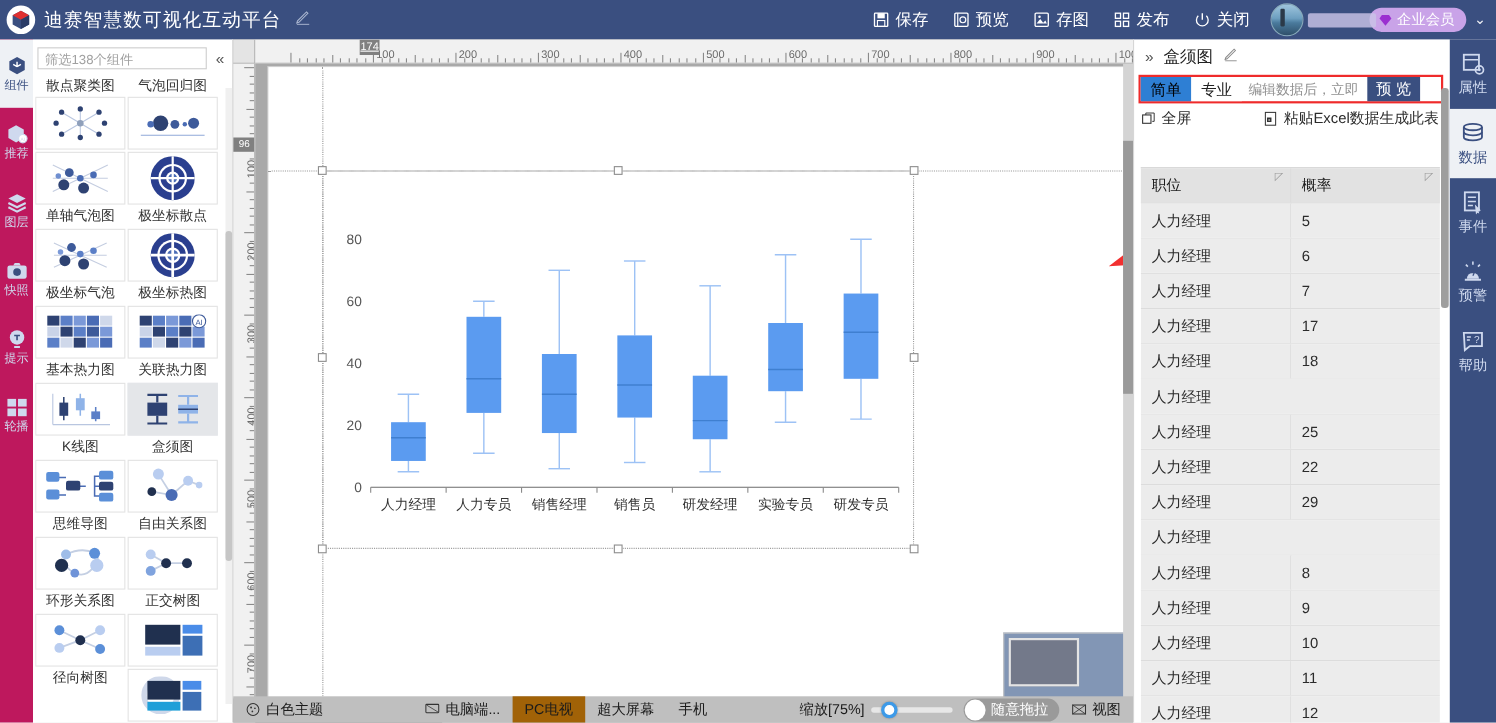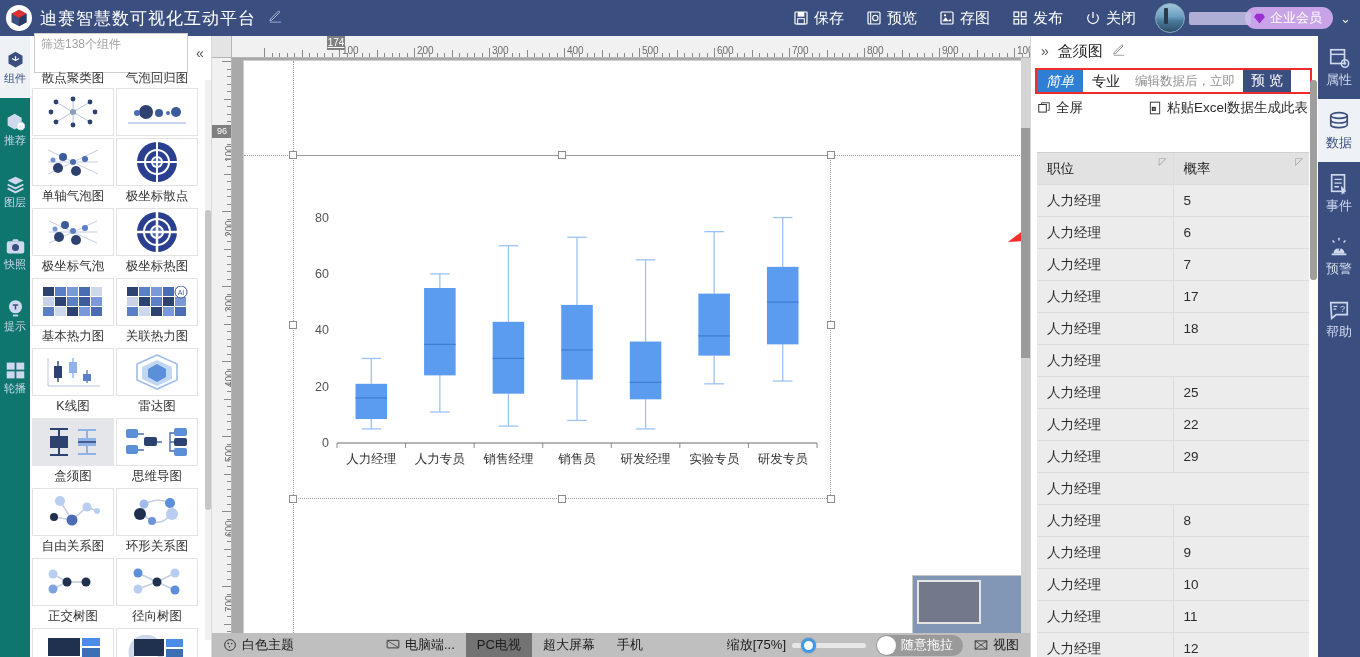--- a/index.html
+++ b/index.html
@@ -25,32 +25,32 @@
     border:1px solid #8ab; position:relative; overflow:hidden; }
   .avatar:after{ content:""; position:absolute; left:8px; top:4px; width:4px; height:16px;
     background:#2b3a49; border-radius:1px; }
   .uname{ width:62px; height:13px; background:#c9c3e6; margin-left:4px; border-radius:2px; opacity:.82; }
   .vip{ display:flex; align-items:center; gap:4px; background:#c9a3e8; color:#fff;
     border-radius:12px; padding:2px 11px 2px 8px; font-size:13px; margin-left:-6px; cursor:pointer; }
   .vip svg{ width:13px; height:13px; display:block; }
   .caret{ margin:0 9px 0 7px; font-size:13px; cursor:pointer; opacity:.9; }
 
   
-  .rail{ position:absolute; left:0; top:36px; width:30px; height:621px; background:#0f766e; }
+  .rail{ position:absolute; left:0; top:36px; width:30px; height:621px; background:#be185d; }
   .rail-item{ height:62px; display:flex; flex-direction:column; align-items:center;
     justify-content:center; gap:2px; color:#cfd9ee; cursor:pointer; }
   .rail-item.active{ background:#eef1f5; color:#3a4f80; }
   .rail-item svg{ width:21px; height:21px; display:block; }
   .rail-lbl{ font-size:11px; line-height:1; }
 
   
   .complib{ position:absolute; left:30px; top:36px; width:182px; height:621px;
     background:#fff; border-right:1px solid #d9d9d9; }
   .filterrow{ display:flex; align-items:center; height:30px; padding:4px 2px 0 4px; gap:3px; }
-  .filterbox{ flex:1; height:40px; border:1px solid #cdcdcd; background:#fff; color:#a0a0a0;
+  .filterbox{ flex:1; height:20px; border:1px solid #cdcdcd; background:#fff; color:#a0a0a0;
     font-size:12px; padding:0 6px; line-height:20px; }
   .collapse{ width:18px; text-align:center; color:#555; font-size:14px; cursor:pointer; }
   .grid{ position:absolute; left:2px; top:32px; width:172px; height:589px; overflow:hidden; }
   .gcell{ width:82px; float:left; margin:0 2px 2px 0; }
   .gthumb{ width:82px; height:48px; border:1px solid #e3e3e3; background:#fff;
     display:flex; align-items:center; justify-content:center; cursor:pointer; }
   .gthumb.sel{ background:#e4e6e9; border-color:#e4e6e9; }
   .gthumb svg{ display:block; }
   .glabel{ text-align:center; font-size:12.5px; color:#333; height:20px; line-height:20px;
     white-space:nowrap; overflow:hidden; }
@@ -94,42 +94,42 @@
     background:#73798a; border:2px solid #e4e4e4; }
   .hscroll{ position:absolute; left:20px; bottom:0; width:798px; height:12px; background:#cfcfcf; }
   .hscroll i{ position:absolute; left:0; top:0; width:170px; height:12px; background:#9a9a9a; display:block; }
   .canv-vscroll{ position:absolute; right:0; top:22px; width:9px; height:577px; background:#d4d4d4; }
   .canv-vscroll i{ position:absolute; left:0; top:70px; width:9px; height:230px; background:#9a9a9a; display:block; }
 
   
   .statusbar{ position:absolute; left:212px; bottom:0; width:818px; height:24px;
     background:#bfbfbf; display:flex; align-items:center; font-size:13px; color:#1b1b1b; }
   .sb-item{ display:flex; align-items:center; gap:5px; padding:0 11px; height:24px; cursor:pointer; }
-  .sb-item.active{ background:#737373; }
+  .sb-item.active{ background:#a16207; }
   .sb-ic svg{ width:14px; height:14px; display:block; }
   .sb-sp{ flex:1; }
   .zoomtxt{ font-size:13px; margin-right:6px; }
   .slider{ position:relative; width:74px; height:5px; background:#e7e7e7; border-radius:3px; margin-right:10px; }
   .slider .knob{ position:absolute; left:9px; top:-5px; width:15px; height:15px; border-radius:50%;
     background:#fff; border:3px solid #3d9ae8; box-shadow:0 0 2px rgba(0,0,0,.3); cursor:pointer; }
   .dragpill{ display:flex; align-items:center; background:#9a9a9a; color:#fff; border-radius:11px;
     height:21px; padding-right:10px; cursor:pointer; font-size:13px; }
   .dragpill .dot{ width:19px; height:19px; border-radius:50%; background:#fff; margin:0 5px 0 1px; }
 
   
   .rightpanel{ position:absolute; left:1030px; top:36px; width:288px; height:621px;
     background:#fff; border-left:1px solid #d6d6d6; }
   .rp-head{ display:flex; align-items:center; gap:9px; height:30px; padding:0 10px; }
   .rp-chev{ color:#555; font-size:14px; cursor:pointer; }
   .rp-title{ font-size:15px; color:#222; }
   .rp-edit{ color:#8b8b8b; font-size:13px; cursor:pointer; }
   .tabstrip{ position:relative; display:flex; align-items:center; height:26px;
     margin:2px 6px 0 4px; border:2px solid #ef2b2b; }
   .tb-tab{ height:22px; line-height:22px; padding:0 9px; font-size:14px; cursor:pointer; }
-  .tb-tab.on{ background:#2e7fd4; color:#ffffff;font-style:italic; }
+  .tb-tab.on{ background:#2e7fd4; color:#000000; }
   .tb-tab.off{ background:#fff; color:#222; }
   .tb-hint{ font-size:12.5px; color:#8f8f8f; padding:0 6px; }
   .tb-prev{ background:#3a4f80; color:#fff; font-size:14px; padding:2px 8px; margin-left:2px; cursor:pointer; }
   .rp-actions{ display:flex; align-items:center; height:28px; padding:0 10px 0 6px; font-size:13.5px; color:#2b2b2b; }
   .rp-act{ display:flex; align-items:center; gap:5px; cursor:pointer; }
   .rp-act svg{ width:14px; height:14px; display:block; }
   .rp-sp{ flex:1; }
   .dtable{ position:absolute; left:6px; top:116px; width:272px; height:505px; overflow:hidden;
     border-top:1px solid #d0d0d0; }
   .drow{ display:flex; height:32px; border-bottom:1px solid #dcdcdc; }
@@ -449,30 +449,20 @@
               <line x1="6" y1="32" x2="58" y2="32" stroke="#b9c6e0"></line>
               <line x1="16" y1="7" x2="16" y2="28" stroke="#2e4272" stroke-width="1.4"></line>
               <rect x="12" y="12" width="8" height="12" fill="#2e4272"></rect>
               <line x1="31" y1="4" x2="31" y2="24" stroke="#8fb3e8" stroke-width="1.4"></line>
               <rect x="27" y="8" width="8" height="11" fill="#8fb3e8"></rect>
               <line x1="45" y1="16" x2="45" y2="29" stroke="#5b7fc7" stroke-width="1.4"></line>
               <rect x="41" y="20" width="8" height="7" fill="#5b7fc7"></rect>
             </svg>
           </div>
           <div class="glabel">K线图</div>
-        </div>
-        <div class="gcell">
-          <div class="gthumb">
-            <svg width="52" height="40" viewBox="0 0 52 40">
-              <path d="M26 3l20 9v16l-20 9-20-9V12z" fill="none" stroke="#9fbde8" stroke-width="1.6"></path>
-              <path d="M26 8l15 7v12l-15 7-15-7V15z" fill="#aecaf0" opacity=".75"></path>
-              <path d="M26 12l9 5v8l-9 5-9-5v-8z" fill="#5b8fd8"></path>
-            </svg>
-          </div>
-          <div class="glabel">雷达图</div>
         </div>
         <div class="gcell">
           <div class="gthumb sel">
             <svg width="66" height="36" viewBox="0 0 66 36">
               <g stroke="#2e4272" stroke-width="2" fill="none">
                 <line x1="10" y1="5" x2="28" y2="5"></line>
                 <line x1="19" y1="5" x2="19" y2="12"></line>
                 <line x1="19" y1="24" x2="19" y2="31"></line>
                 <line x1="10" y1="31" x2="28" y2="31"></line>
               </g>

